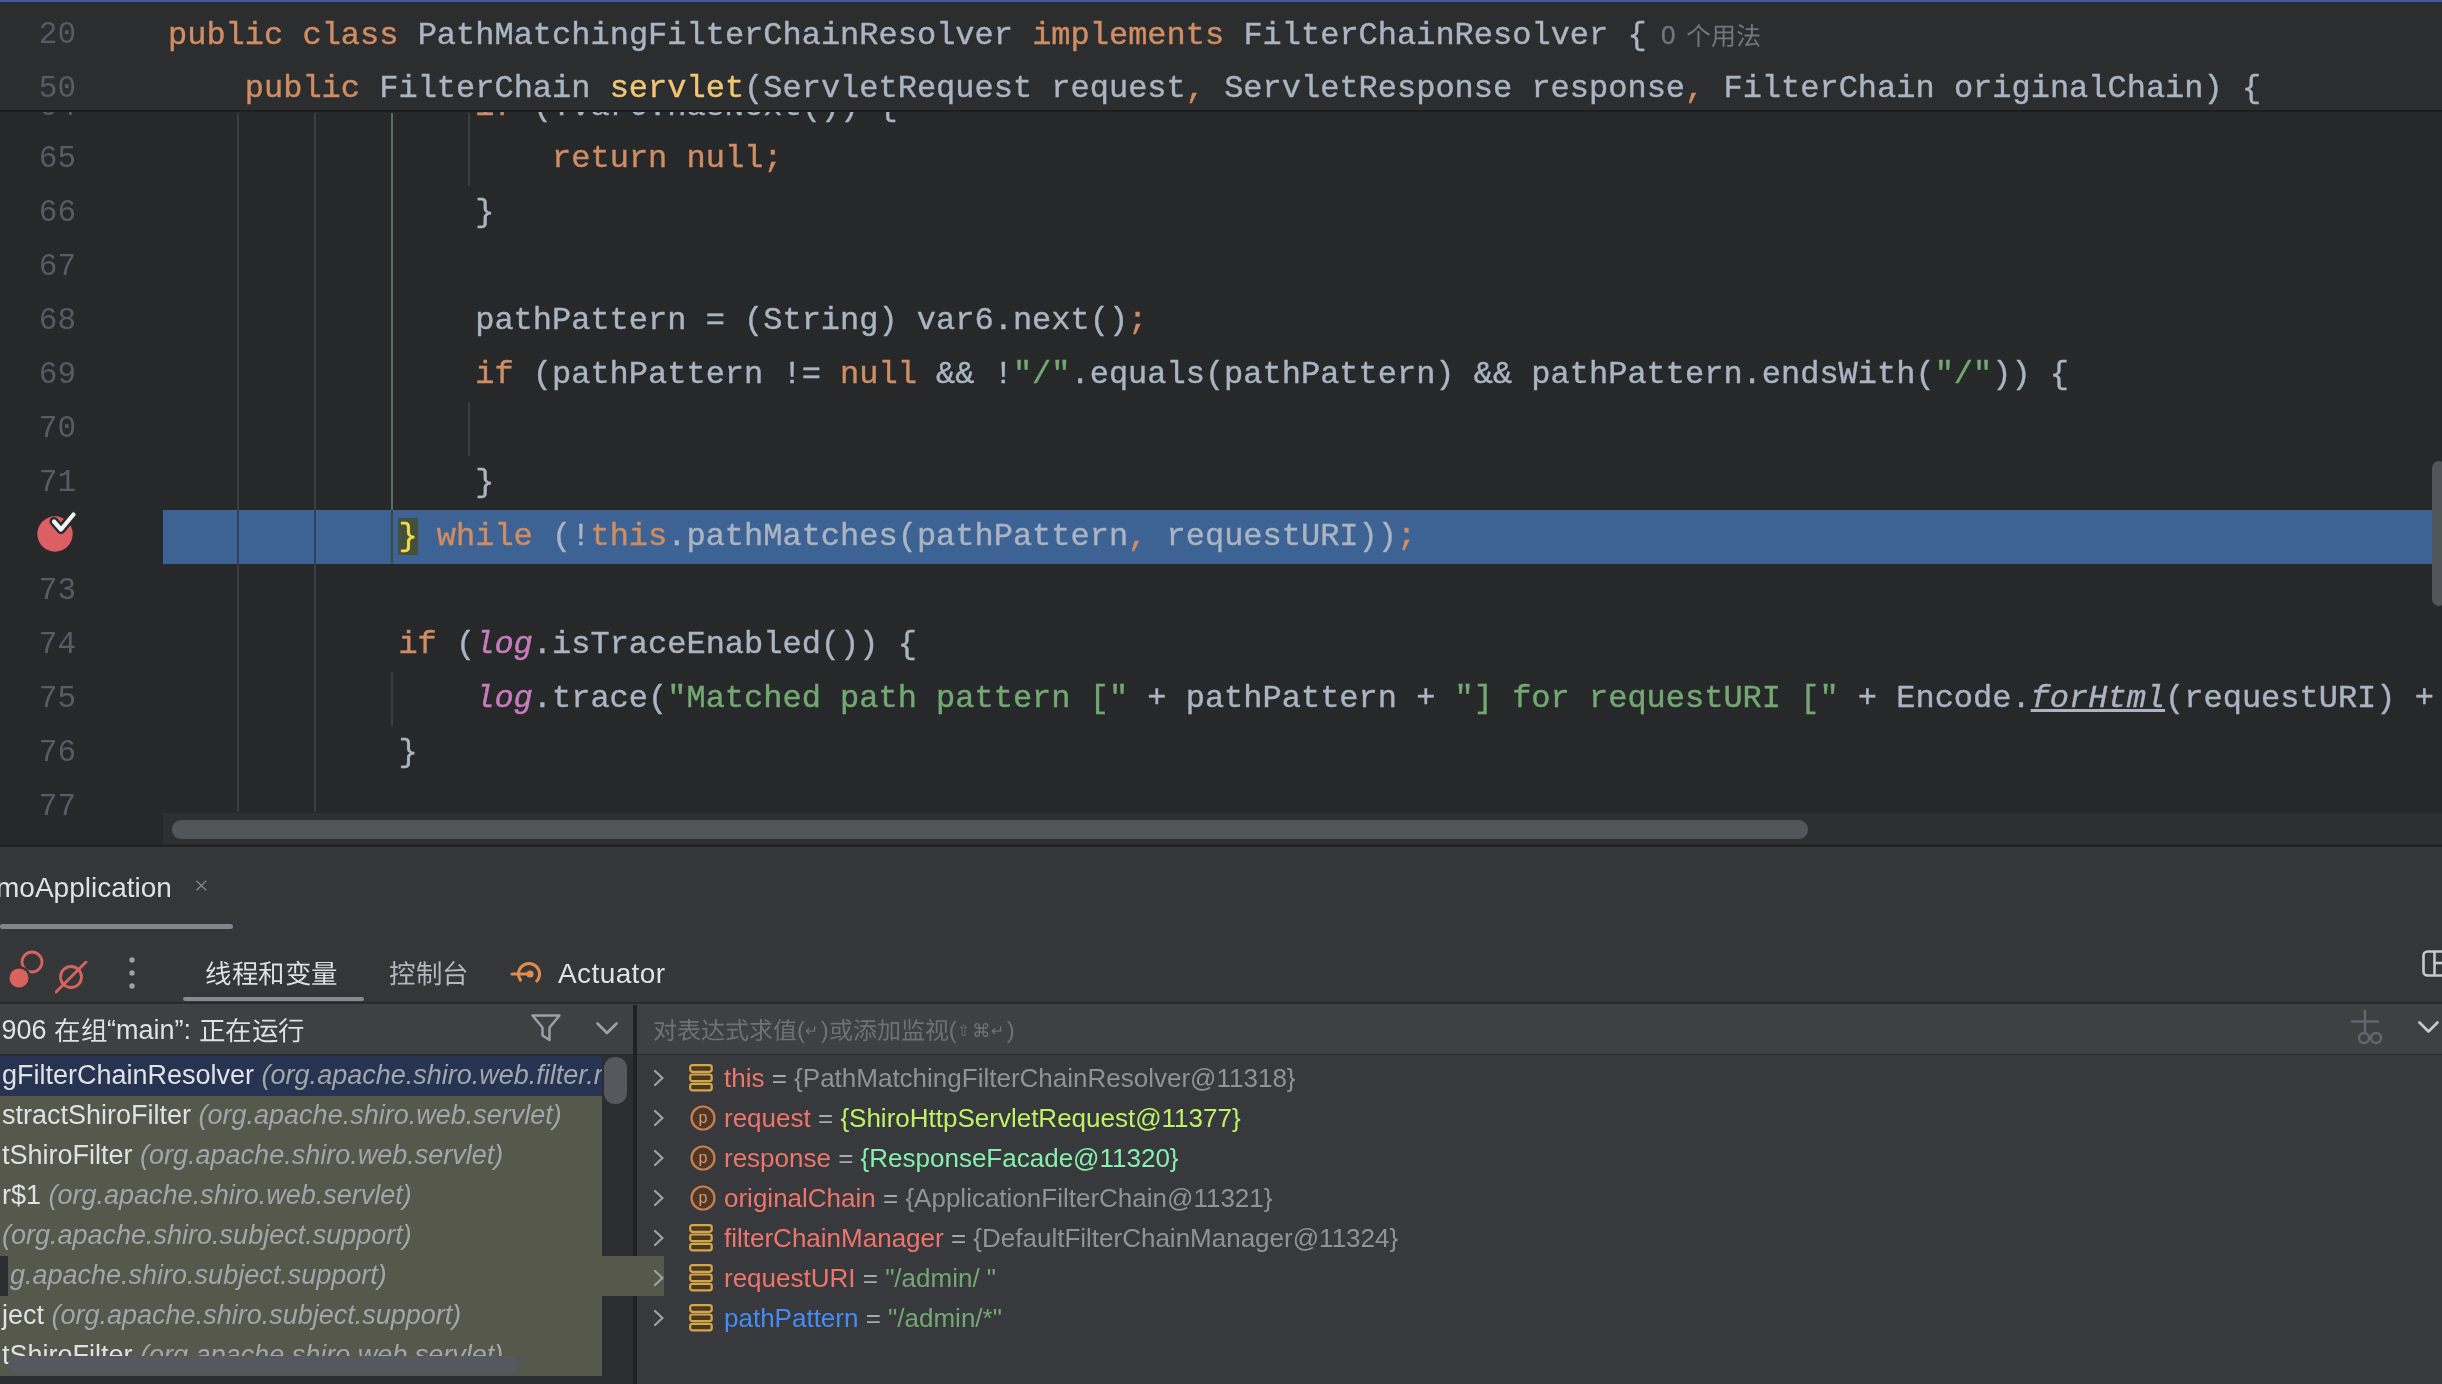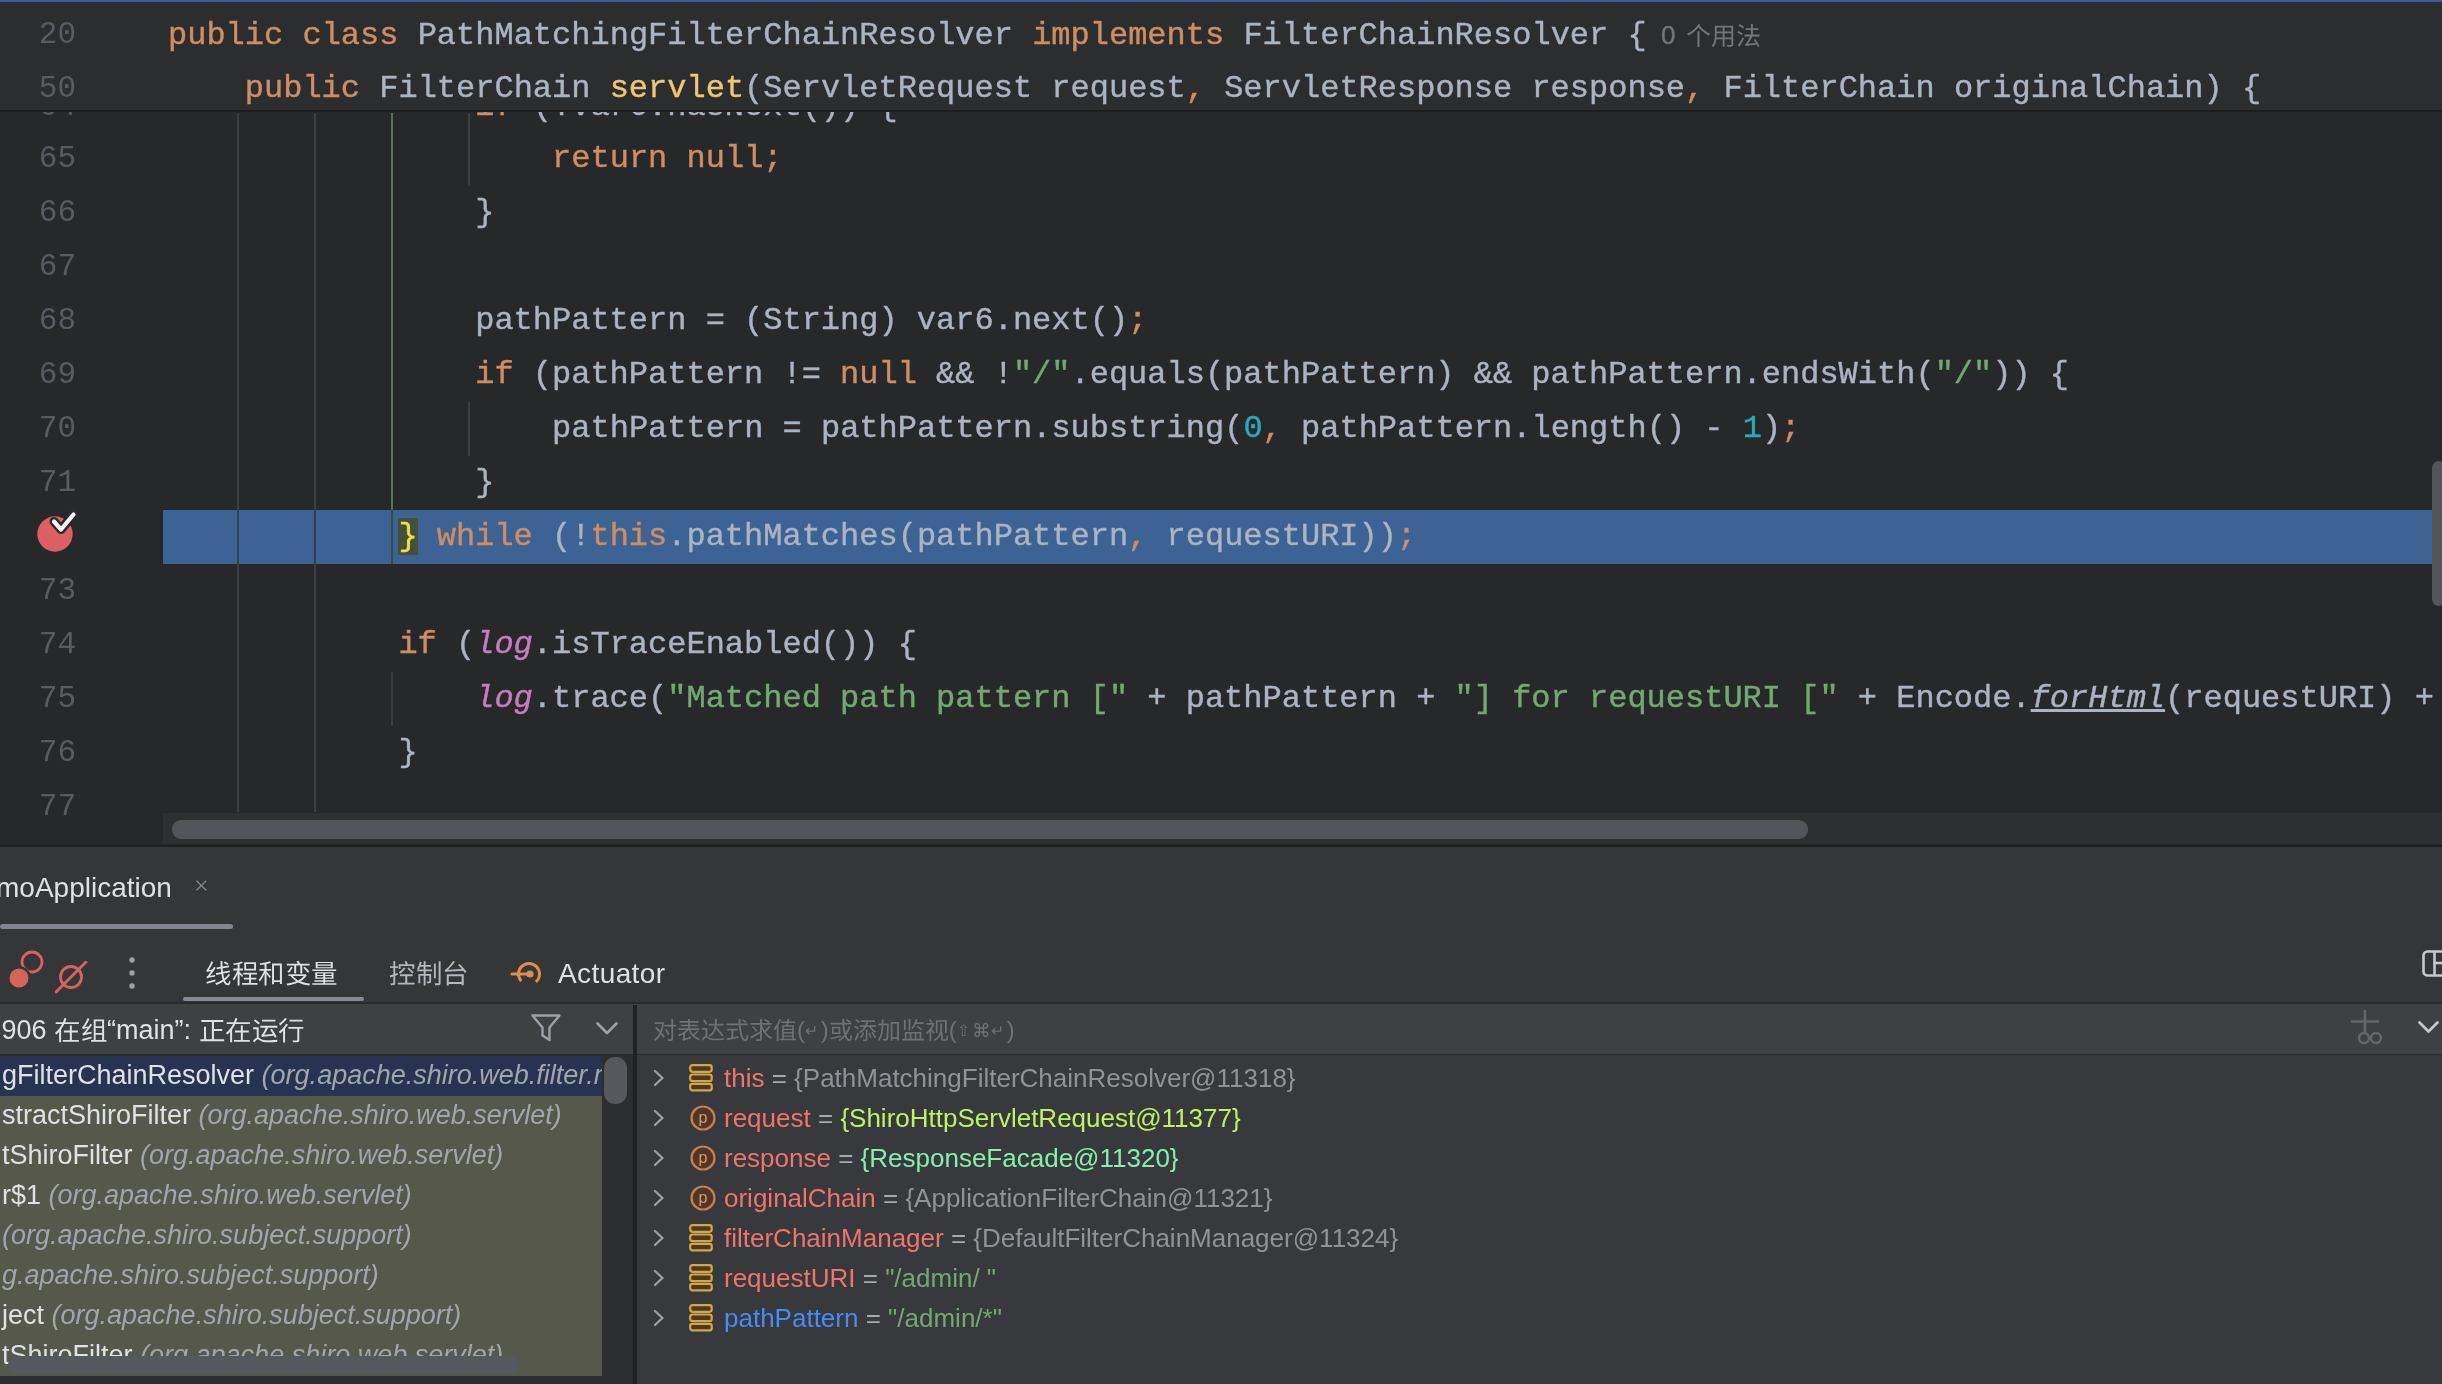--- a/index.html
+++ b/index.html
@@ -122,21 +122,20 @@
     <div style="position:absolute;left:468px;top:402px;width:2px;height:54px;background:#3a3d41"></div>
     <div style="position:absolute;left:163px;top:510px;right:0;height:54px;background:#3d6394"></div>
     <div style="position:absolute;left:237px;top:510px;width:2px;height:54px;background:#333f52"></div>
     <div style="position:absolute;left:314px;top:510px;width:2px;height:54px;background:#333f52"></div>
     <div style="position:absolute;left:391px;top:510px;width:2px;height:54px;background:#3a4a42"></div>
     <div class="cl" style="top:80px;left:475.2px"><span class="tk">if</span> (!var6.hasNext()) {</div>
     <div class="cl" style="top:132px;left:552.1px"><span class="tk">return null;</span></div>
     <div class="cl" style="top:186px;left:475.2px">}</div>
     <div class="cl" style="top:294px;left:475.2px">pathPattern = (String) var6.next()<span class="tk">;</span></div>
     <div class="cl" style="top:348px;left:475.2px"><span class="tk">if</span> (pathPattern != <span class="tk">null</span> &amp;&amp; !<span class="ts">"/"</span>.equals(pathPattern) &amp;&amp; pathPattern.endsWith(<span class="ts">"/"</span>)) {</div>
-    <div class="cl" style="top:402px;left:552.1px">pathPattern = pathPattern.substring(<span class="tn">0</span><span class="tk">,</span> pathPattern.length() - <span class="tn">1</span>)<span class="tk">;</span></div>
     <div class="cl" style="top:456px;left:475.2px">}</div>
     <div class="cl" style="top:510px;left:398.4px"><span class="br">}</span><span class="tk"> while</span> (!<span class="tk">this</span>.pathMatches(pathPattern<span class="tk">,</span> requestURI))<span class="tk">;</span></div>
     <div class="cl" style="top:618px;left:398.4px"><span class="tk">if</span> (<span class="tf">log</span>.isTraceEnabled()) {</div>
     <div class="cl" style="top:672px;left:475.2px"><span class="tf">log</span>.trace(<span class="ts">"Matched path pattern ["</span> + pathPattern + <span class="ts">"] for requestURI ["</span> + Encode.<span class="ti">forHtml</span>(requestURI) +</div>
     <div class="cl" style="top:726px;left:398.4px">}</div>
     <div class="gn" style="top:80px">64</div>
     <div class="gn" style="top:132px">65</div>
     <div class="gn" style="top:186px">66</div>
     <div class="gn" style="top:240px">67</div>
     <div class="gn" style="top:294px">68</div>
@@ -287,21 +286,21 @@
   </div>
 <div style="position:absolute;left:0;top:1136px;width:602px;height:40px;background:#55584a;overflow:hidden">
     <div class="uitxt" style="left:2px;top:1px;font-size:27px;color:#dfe1e5">tShiroFilter <span style="font-style:italic;color:#a1a5ac">(org.apache.shiro.web.servlet)</span></div>
   </div>
 <div style="position:absolute;left:0;top:1176px;width:602px;height:40px;background:#55584a;overflow:hidden">
     <div class="uitxt" style="left:2px;top:1px;font-size:27px;color:#dfe1e5">r$1 <span style="font-style:italic;color:#a1a5ac">(org.apache.shiro.web.servlet)</span></div>
   </div>
 <div style="position:absolute;left:0;top:1216px;width:602px;height:40px;background:#55584a;overflow:hidden">
     <div class="uitxt" style="left:2px;top:1px;font-size:27px;color:#dfe1e5"><span style="font-style:italic;color:#a1a5ac">(org.apache.shiro.subject.support)</span></div>
   </div>
-<div style="position:absolute;left:0;top:1256px;width:602px;height:40px;background:#55584a;overflow:hidden">
+<div style="position:absolute;left:8px;top:1256px;width:656px;height:40px;background:#55584a;overflow:hidden">
     <div class="uitxt" style="left:2px;top:1px;font-size:27px;color:#dfe1e5"><span style="font-style:italic;color:#a1a5ac">g.apache.shiro.subject.support)</span></div>
   </div>
 <div style="position:absolute;left:0;top:1296px;width:602px;height:40px;background:#55584a;overflow:hidden">
     <div class="uitxt" style="left:2px;top:1px;font-size:27px;color:#dfe1e5">ject <span style="font-style:italic;color:#a1a5ac">(org.apache.shiro.subject.support)</span></div>
   </div>
 <div style="position:absolute;left:0;top:1336px;width:602px;height:40px;background:#55584a;overflow:hidden">
     <div class="uitxt" style="left:2px;top:1px;font-size:27px;color:#dfe1e5">tShiroFilter <span style="font-style:italic;color:#a1a5ac">(org.apache.shiro.web.servlet)</span></div>
   </div>
 <div style="position:absolute;left:604px;top:1057px;width:23px;height:47px;border-radius:11px;background:#55585c"></div>
 <div style="position:absolute;left:8px;top:1356px;width:512px;height:18px;border-radius:9px;background:#55585c"></div>

